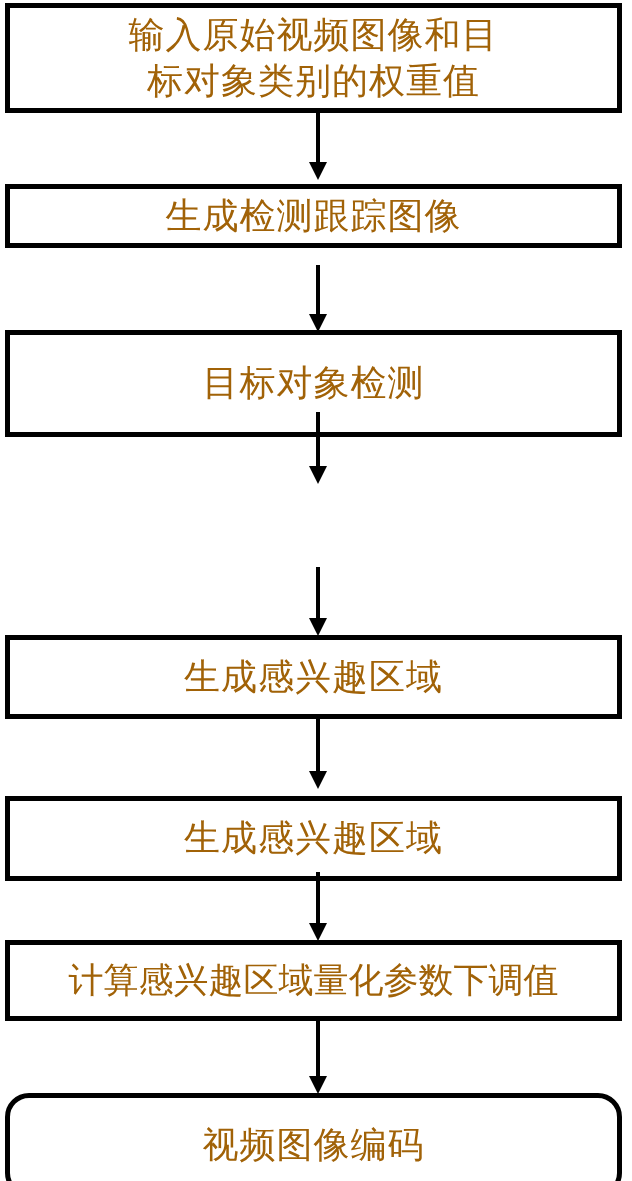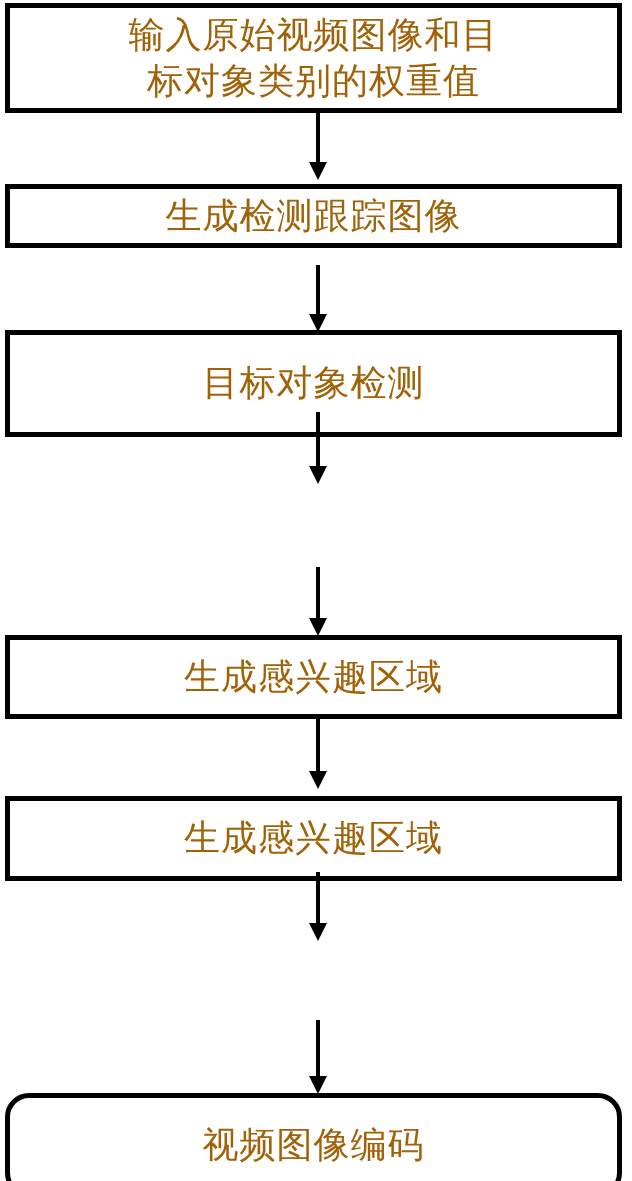--- a/index.html
+++ b/index.html
@@ -153,20 +153,23 @@
 
   <div class="flow-box box-6">
     <span class="box-label">生成感兴趣区域</span>
   </div>
 
   <div class="connector conn-6">
     <div class="stem"></div>
     <div class="head"></div>
   </div>
 
+  <div class="flow-box box-7">
+    <span class="box-label">计算感兴趣区域量化参数下调值</span>
+  </div>
 
   <div class="connector conn-7">
     <div class="stem"></div>
     <div class="head"></div>
   </div>
 
   <div class="flow-box box-8">
     <span class="box-label">视频图像编码</span>
   </div>
 

